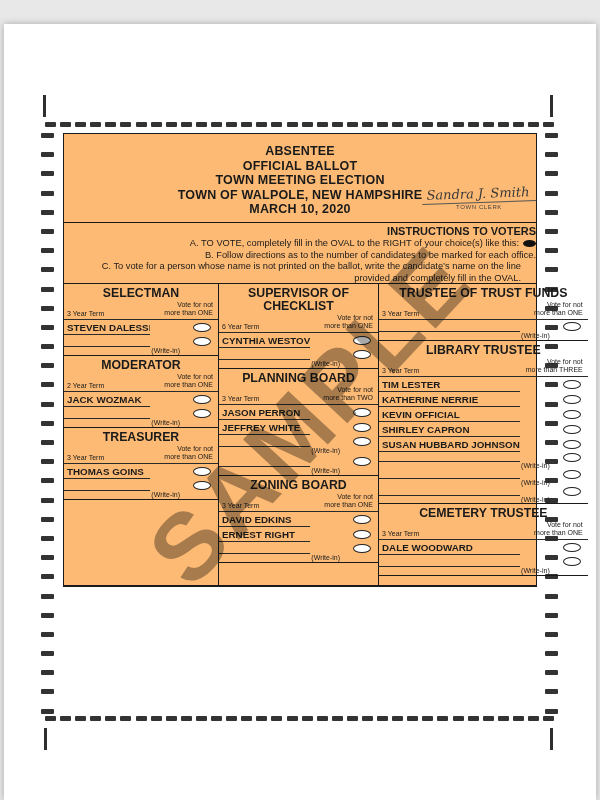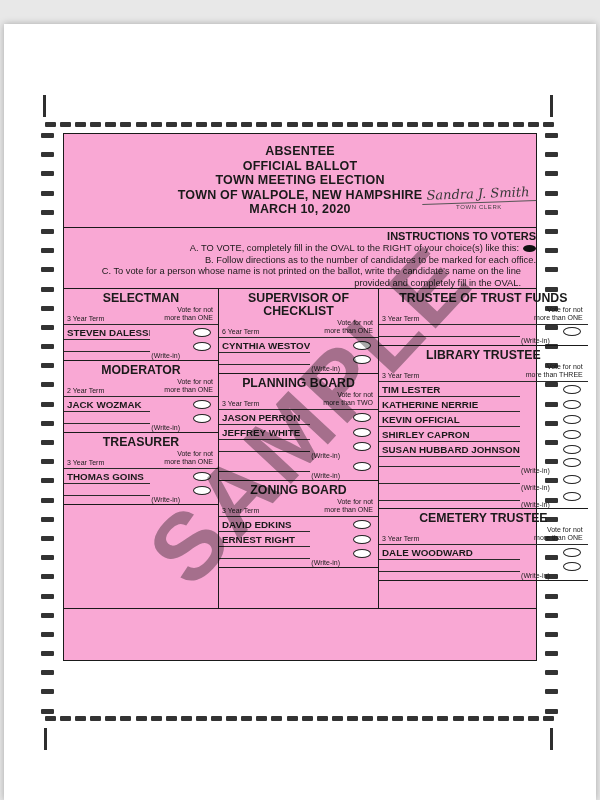--- a/index.html
+++ b/index.html
@@ -6,22 +6,22 @@
             font-family:"Liberation Sans",sans-serif;color:#1a1a1a;}
   .paper{position:absolute;left:4px;top:24px;width:592px;height:776px;background:#fff;
          box-shadow:0 0 7px rgba(0,0,0,.28);}
   
   .tm-bar{position:absolute;width:3px;height:22px;background:#2e2e2e;}
   .tm-row{position:absolute;display:flex;gap:4.1px;}
   .tm-row .d{width:11px;height:5px;background:#333;border-radius:1px;}
   .tm-colm{position:absolute;display:flex;flex-direction:column;gap:14.2px;}
   .tm-colm .d{width:13px;height:5px;background:#333;border-radius:1px;}
   
-  .ballot{position:absolute;left:59px;top:109px;width:474px;height:528px;
-          border:1.5px solid #1a1a1a;box-sizing:border-box;display:flex;flex-direction:column;background:#f9a8d4;}
+  .ballot{position:absolute;left:59px;top:109px;width:474px;height:454px;
+          border:1.5px solid #1a1a1a;box-sizing:border-box;display:flex;flex-direction:column;background:#fdba74;}
   
   .hdr{height:94px;border-bottom:1.5px solid #1a1a1a;position:relative;text-align:center;
        padding-top:10px;box-sizing:border-box;}
   .hdr-line{font-weight:bold;font-size:12.5px;line-height:14.6px;letter-spacing:.2px;}
   .sig-block{position:absolute;right:0px;top:52px;width:114px;}
   .sig{font-family:"DejaVu Serif",serif;font-style:italic;font-size:13px;color:#3a3a3a;
        transform:rotate(-2deg);white-space:nowrap;border-bottom:1px solid #555;padding:0 4px 1px 2px;}
   .sig-title{font-size:6px;letter-spacing:.6px;color:#444;text-align:center;padding-top:1px;}
   
   .instr{height:61px;border-bottom:1.5px solid #1a1a1a;text-align:right;box-sizing:border-box;padding-top:2px;}

